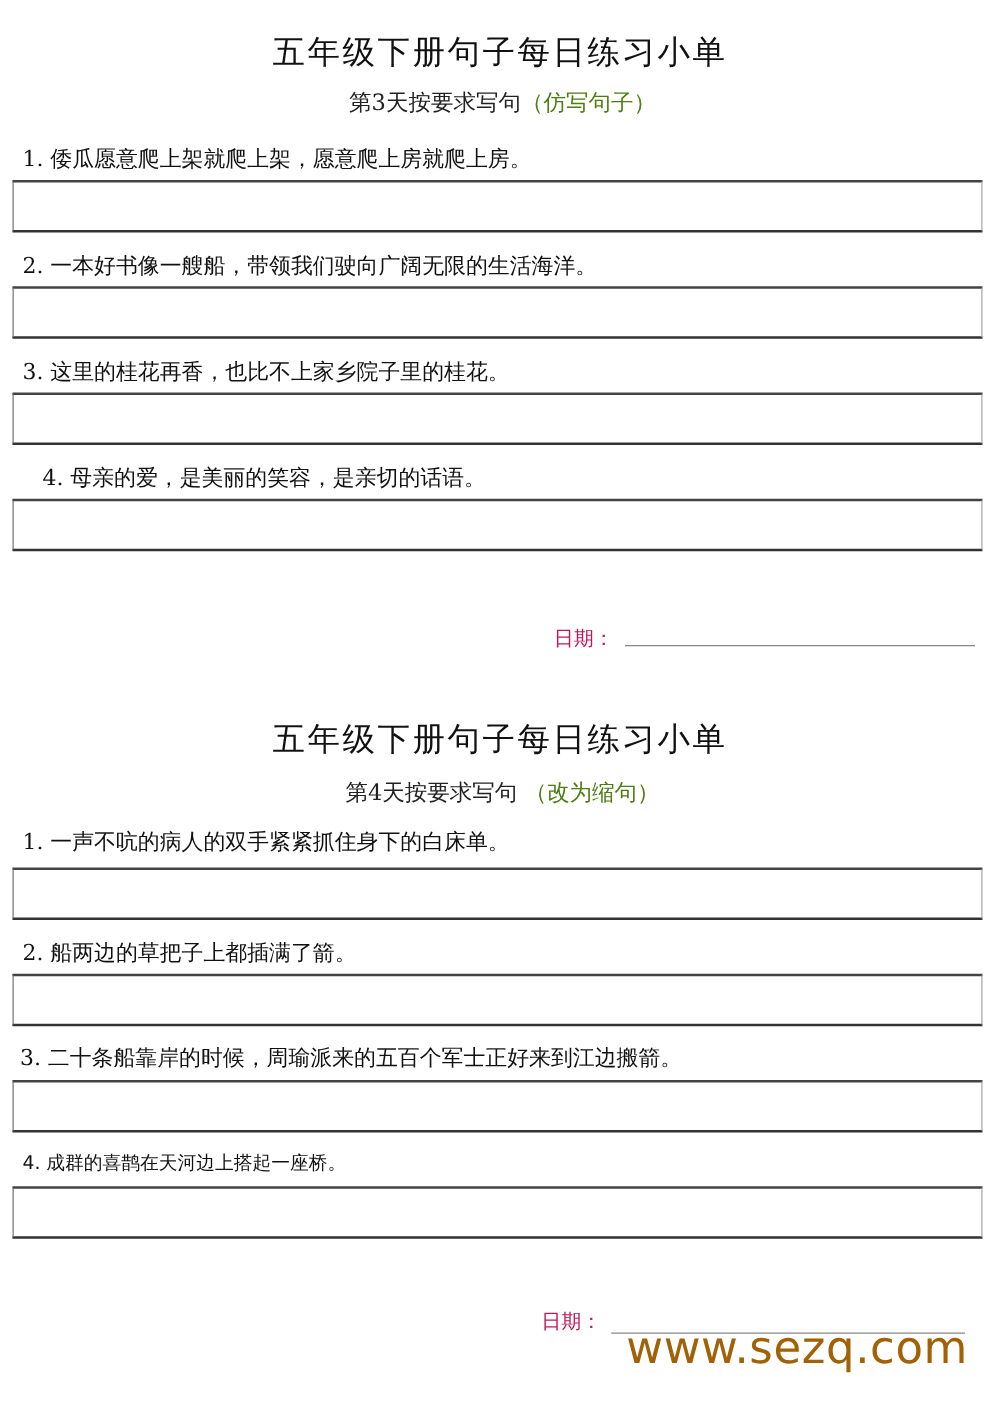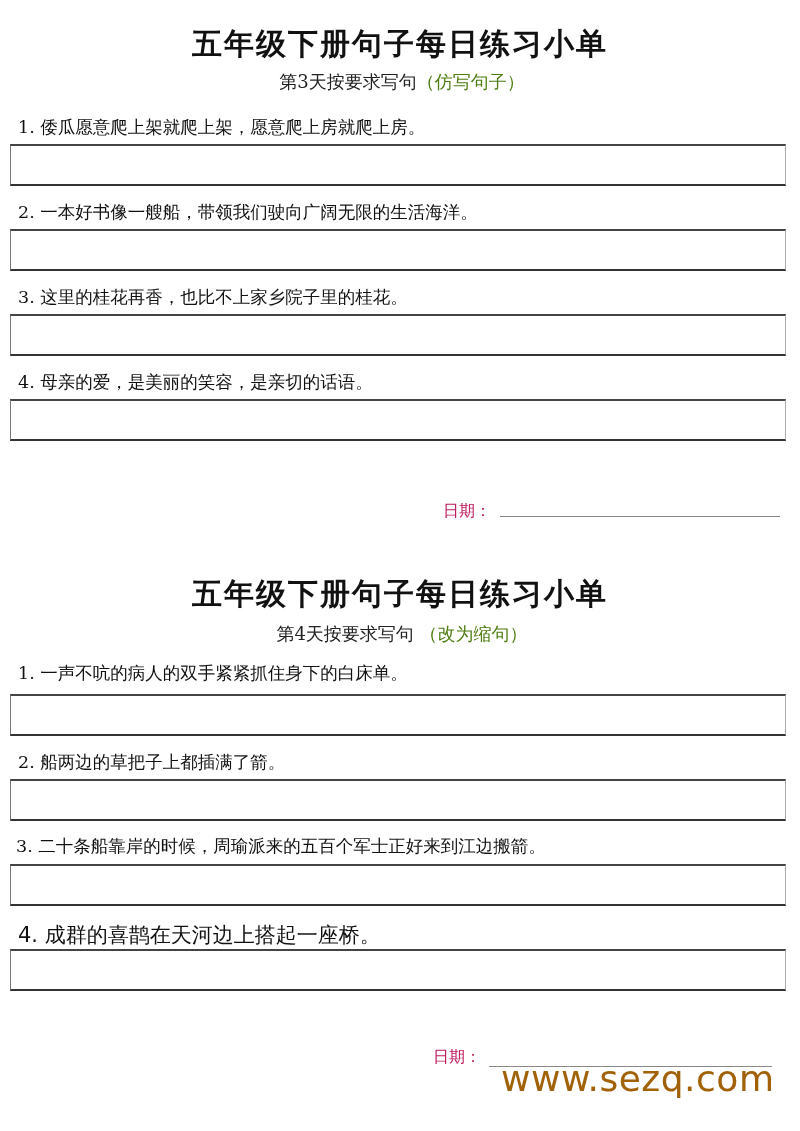--- a/index.html
+++ b/index.html
@@ -1,23 +1,23 @@
 <!DOCTYPE html>
 <html><head>
 <meta charset="utf-8">
 <style>
   html, body { margin:0; padding:0; background:#ffffff; }
   body { width:800px; height:1131px; position:relative; overflow:hidden;
          font-family:"DejaVu Serif", "Liberation Serif", serif; color:#1a1a1a; }
   .abs { position:absolute; }
-  .title { left:0; width:800px; text-align:center; font-size:30px; letter-spacing:2px; font-weight:bold; color:#111; }
+  .title { left:0; width:800px; text-align:center; font-size:26px; letter-spacing:2px; font-weight:normal; color:#111; }
   .subtitle { left:0; width:800px; text-align:center; font-size:18px; color:#222; }
   .subtitle .red { color:#4d7c0f; }
   .q { left:18px; font-size:17.5px; color:#111; white-space:nowrap;text-align:right; }
-  .q.sans { font-family:"DejaVu Sans", "Liberation Sans", sans-serif; font-size:21px; }
+  .q.sans { font-family:"DejaVu Sans", "Liberation Sans", sans-serif; font-size:15px; }
   .box { left:10px; width:776px; height:42px; border-top:2px solid #444; border-bottom:2px solid #333;
          border-left:1px solid #777; border-right:1px solid #aaa; box-sizing:border-box; background:#fff; }
   .date-label { font-size:16px; color:#be185d; }
   .date-line { height:0; border-top:1.5px solid #888; }
   .watermark { font-family:"DejaVu Sans", "Liberation Sans", sans-serif; font-size:36px; color:#a16207; letter-spacing:0.5px; }
 </style>
 </head>
 <body>
 
 <div class="abs title" style="top:24px;">五年级下册句子每日练习小单</div>
@@ -27,21 +27,21 @@
 
 <div class="abs q" style="top:115px;">1. 倭瓜愿意爬上架就爬上架，愿意爬上房就爬上房。</div>
 <div class="abs box" style="top:144px;"></div>
 
 <div class="abs q" style="top:200px;">2. 一本好书像一艘船，带领我们驶向广阔无限的生活海洋。</div>
 <div class="abs box" style="top:229px;"></div>
 
 <div class="abs q" style="top:285px;">3. 这里的桂花再香，也比不上家乡院子里的桂花。</div>
 <div class="abs box" style="top:314px;"></div>
 
-<div class="abs q" style="top:370px;">4. 母亲的爱，是美丽的笑容，是亲切的话语。</div>
+<div class="abs q" style="top:370px;margin-left:16px;">4. 母亲的爱，是美丽的笑容，是亲切的话语。</div>
 <div class="abs box" style="top:399px;"></div>
 
 <div class="abs date-label" style="left:443px; top:501px;">日期：</div>
 <div class="abs date-line" style="left:500px; top:516px; width:280px;"></div>
 
 <div class="abs title" style="top:574px;">五年级下册句子每日练习小单</div>
 <div class="abs subtitle" style="top:622px; padding-left:2px;">
   <span>第4天按要求写句</span>&nbsp;<span class="red">（改为缩句）</span>
 </div>
 

